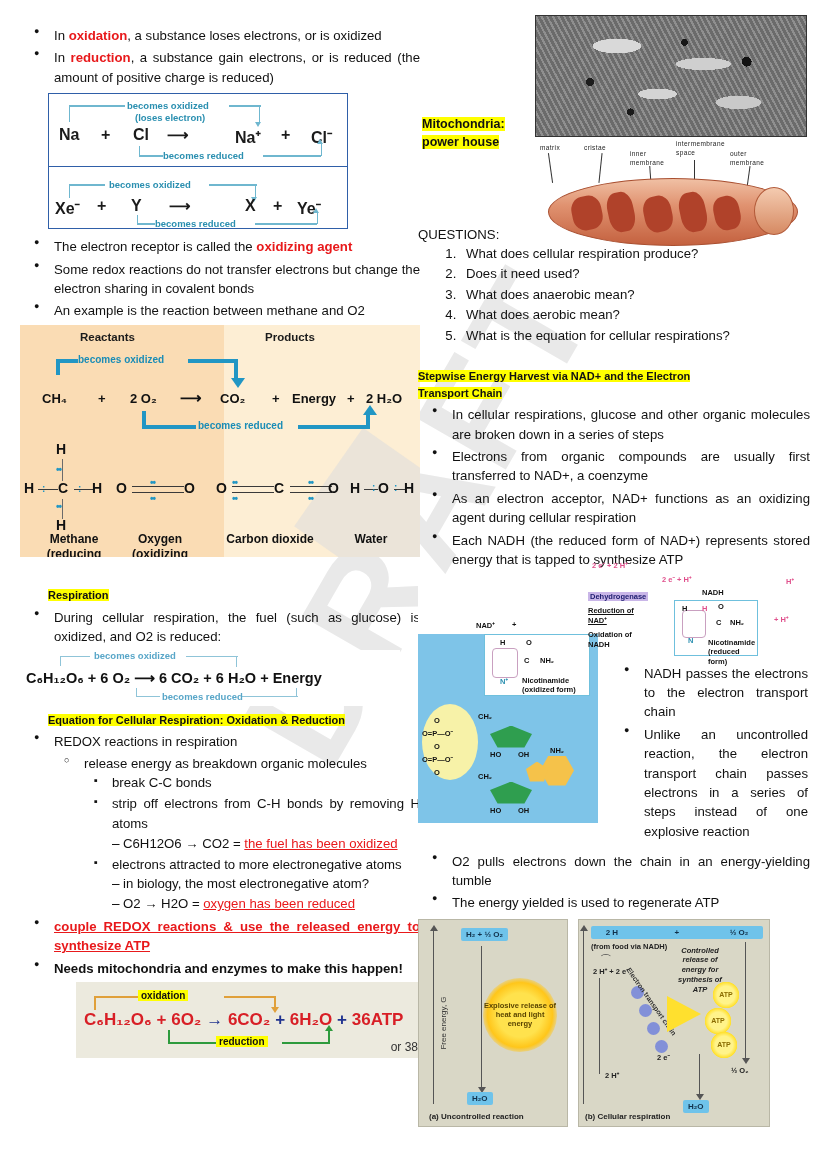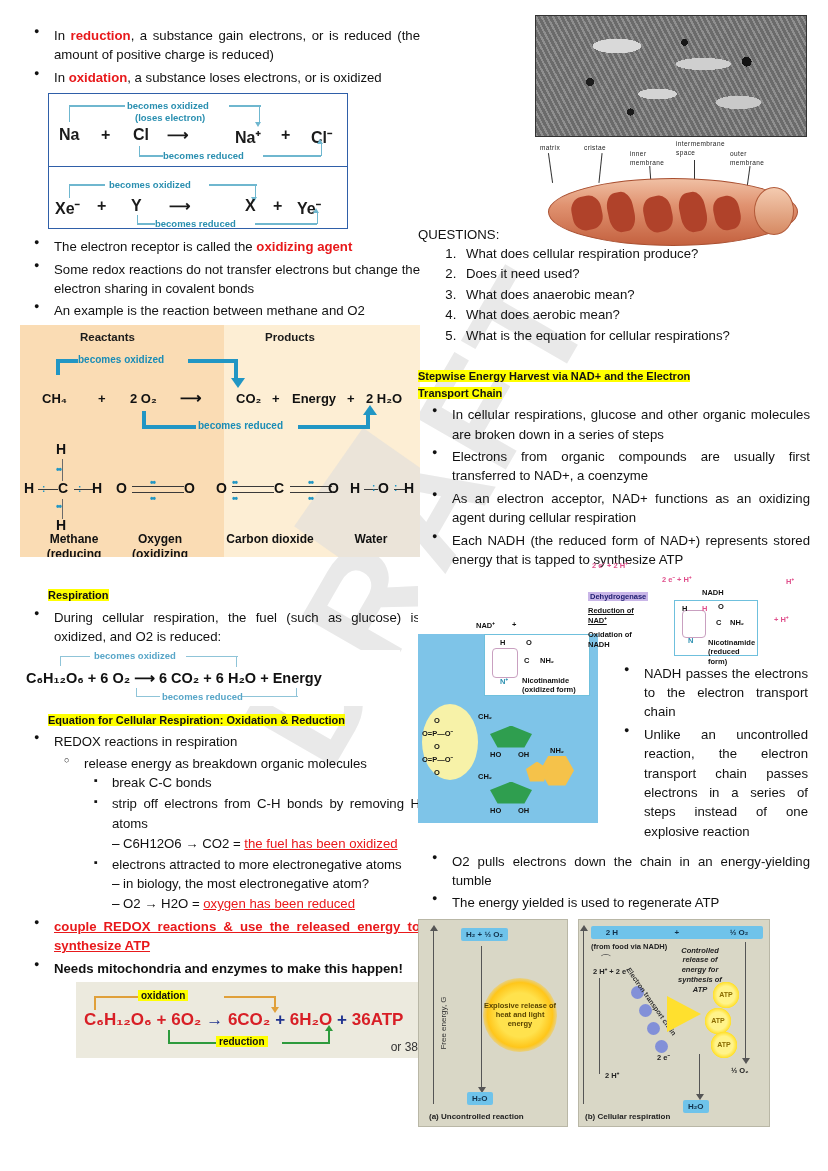--- a/index.html
+++ b/index.html
@@ -199,24 +199,24 @@
 <body>
 
 <div class="page">
 
   <div class="watermark">DRAFT</div>
 
   <div class="col-left">
 
     <ul class="b">
       <li>
-        <span>In </span><span class="red">reduction</span><span>, a substance gain electrons, or is reduced (the amount of positive charge is reduced)</span>
+        <span>In </span><span class="red">oxidation</span><span>, a substance loses electrons, or is oxidized</span>
       </li>
       <li>
-        <span>In </span><span class="red">oxidation</span><span>, a substance loses electrons, or is oxidized</span>
+        <span>In </span><span class="red">reduction</span><span>, a substance gain electrons, or is reduced (the amount of positive charge is reduced)</span>
       </li>
     </ul>
 
     <div class="fig-nacl">
       <div class="nacl-half">
         <div class="arrowlbl" style="left:78px; top:6px;">becomes oxidized</div>
         <div class="arrowlbl" style="left:86px; top:18px;">(loses electron)</div>
         <div class="hline" style="left:20px; top:11px; width:56px;"></div>
         <div class="hline" style="left:180px; top:11px; width:32px;"></div>
         <div class="vline" style="left:20px; top:11px; height:17px;"></div>
@@ -283,21 +283,21 @@
       <div class="bl-h" style="left:36px; top:34px; width:22px;"></div>
       <div class="bl-h" style="left:168px; top:34px; width:50px;"></div>
       <div class="bl-v" style="left:214px; top:34px; height:20px;"></div>
       <div class="bl-down" style="left:211px; top:53px;"></div>
       <div class="mth-lbl" style="left:58px; top:29px;">becomes oxidized</div>
 
       <div class="mth-eq" style="left:22px; top:66px;">CH₄</div>
       <div class="mth-eq" style="left:78px; top:66px;">+</div>
       <div class="mth-eq" style="left:110px; top:66px;">2 O₂</div>
       <div class="mth-eq" style="left:160px; top:64px; font-size:15px;">⟶</div>
-      <div class="mth-eq" style="left:216px; top:66px;">CO₂</div>
+      <div class="mth-eq" style="left:200px; top:66px;">CO₂</div>
       <div class="mth-eq" style="left:252px; top:66px;">+</div>
       <div class="mth-eq" style="left:272px; top:66px;">Energy</div>
       <div class="mth-eq" style="left:327px; top:66px;">+</div>
       <div class="mth-eq" style="left:346px; top:66px;">2 H₂O</div>
 
       <div class="bl-v" style="left:122px; top:86px; height:18px;"></div>
       <div class="bl-h" style="left:122px; top:100px; width:54px;"></div>
       <div class="bl-h" style="left:278px; top:100px; width:72px;"></div>
       <div class="bl-v" style="left:346px; top:86px; height:16px;"></div>
       <div class="bl-up" style="left:343px; top:80px;"></div>
@@ -454,20 +454,24 @@
 
       <div class="or38">or 38</div>
     </div>
   </div>
 
   <div class="col-right">
 
     <div class="mito-wrap">
       <div class="em-photo"></div>
 
+      <div style="position:absolute; left:4px; top:104px; width:110px;">
+        <div class="hl" style="font-size:12.5px; display:inline-block;">Mitochondria:</div><br>
+        <div class="hl" style="font-size:12.5px; display:inline-block; margin-top:3px;">power house</div>
+      </div>
 
       <div class="mito-label" style="left:122px; top:134px;">matrix</div>
       <div class="mito-lead" style="left:132px; top:143px; height:30px; transform:rotate(-8deg);"></div>
       <div class="mito-label" style="left:166px; top:134px;">cristae</div>
       <div class="mito-lead" style="left:182px; top:143px; height:30px; transform:rotate(6deg);"></div>
       <div class="mito-label" style="left:212px; top:140px; width:40px; line-height:1.35;">inner membrane</div>
       <div class="mito-lead" style="left:232px; top:156px; height:22px; transform:rotate(-4deg);"></div>
       <div class="mito-label" style="left:258px; top:130px; width:48px; line-height:1.35;">intermembrane space</div>
       <div class="mito-lead" style="left:276px; top:150px; height:26px;"></div>
       <div class="mito-label" style="left:312px; top:140px; width:44px; line-height:1.35;">outer membrane</div>

